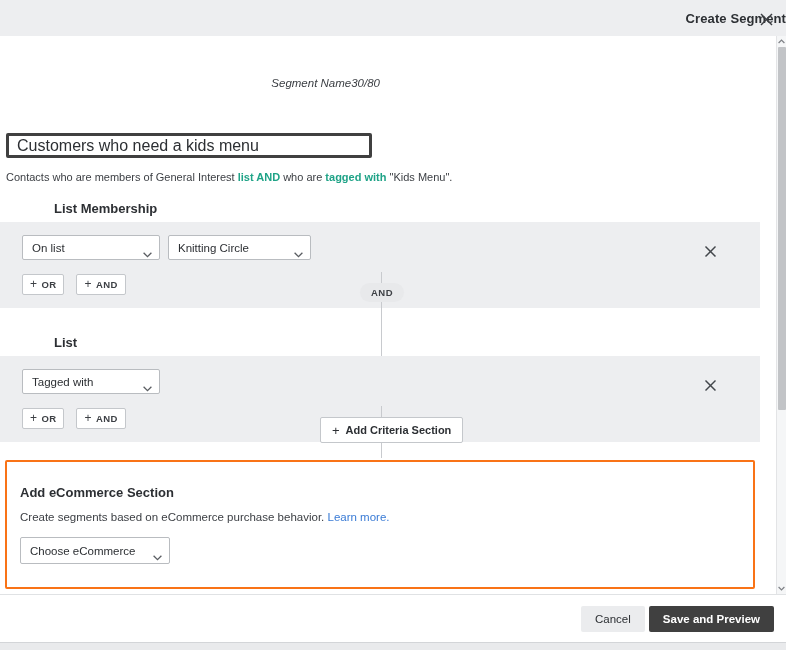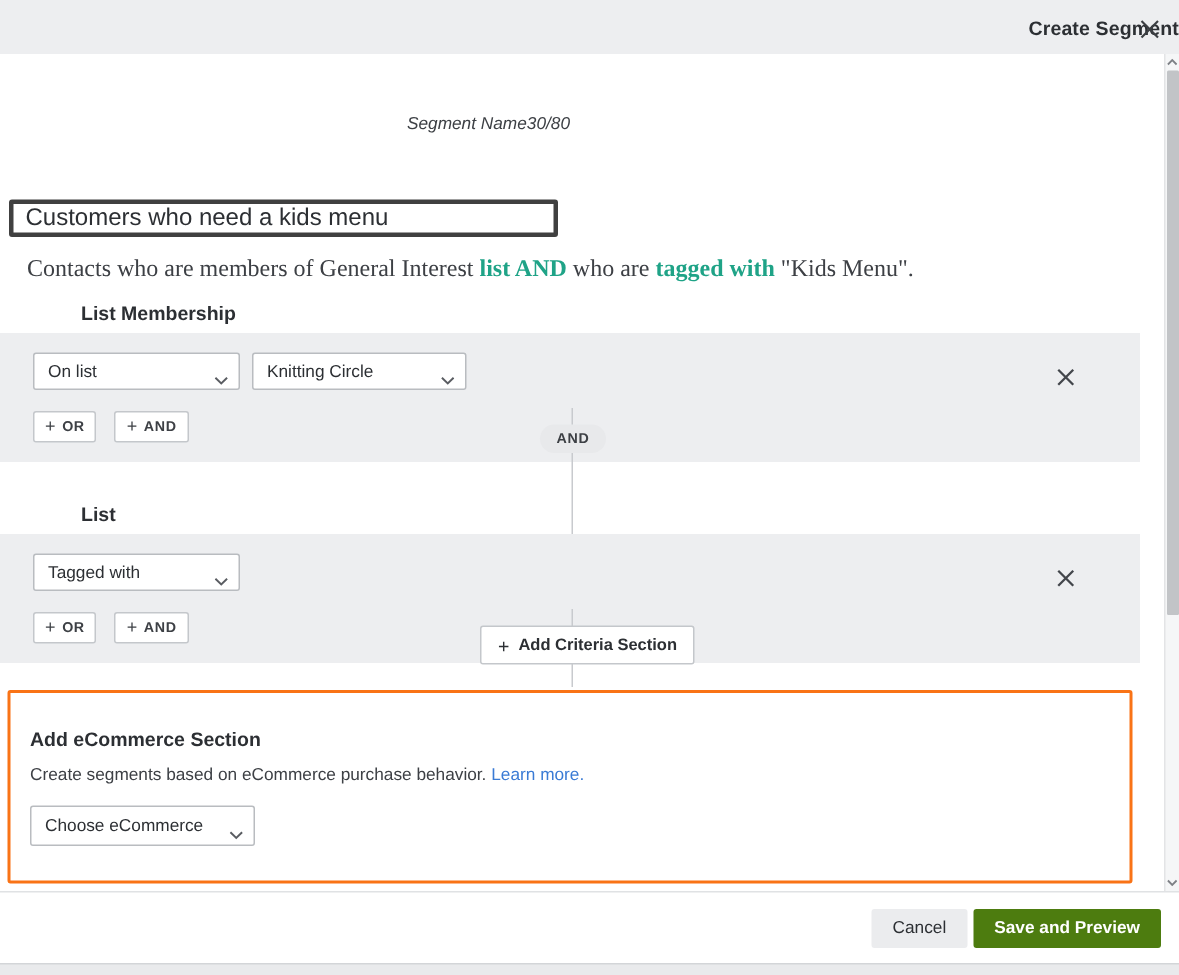--- a/index.html
+++ b/index.html
@@ -76,25 +76,24 @@
     border-radius: 2px;
     background: #fff;
     font-family: "Liberation Sans", sans-serif;
     font-size: 16px;
     color: #2c2f33;
     padding: 0 8px;
   }
 
   .summary-line {
     position: absolute;
-    left: 18px; top: 135px;
-    font-size: 16px;
+    left: 6px; top: 135px;
+    font-size: 11px;
     color: #3d4045;
     white-space: nowrap;
-    font-family: Liberation Serif, serif;
   }
   .tealink {
     color: #1fa387;
     font-weight: 600;
     cursor: pointer;
   }
 
   
   .section-title {
     position: absolute;
@@ -312,21 +311,21 @@
     border: none;
     border-radius: 2px;
     height: 26px;
     padding: 0 14px;
     font-family: "Liberation Sans", sans-serif;
     font-size: 11.5px;
     color: #2c2f33;
     cursor: pointer;
   }
   .btn-primary {
-    background: #4d7c0f;
+    background: #404040;
     border: none;
     border-radius: 2px;
     height: 26px;
     padding: 0 14px;
     font-family: "Liberation Sans", sans-serif;
     font-size: 11.5px;
     font-weight: 700;
     color: #ffffff;
     cursor: pointer;
   }

